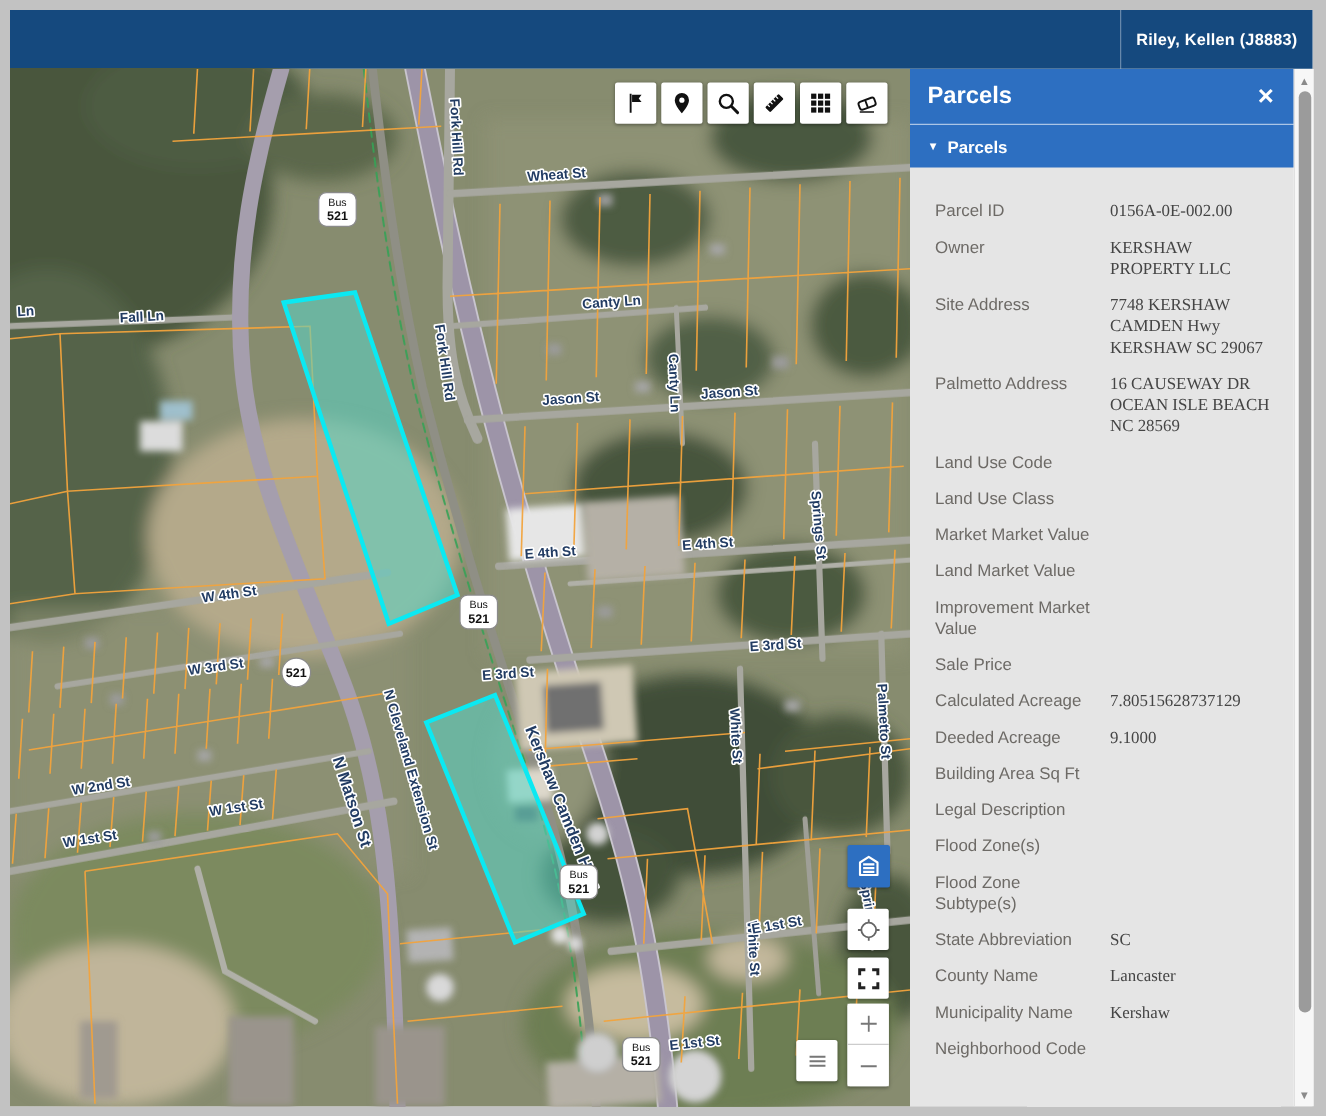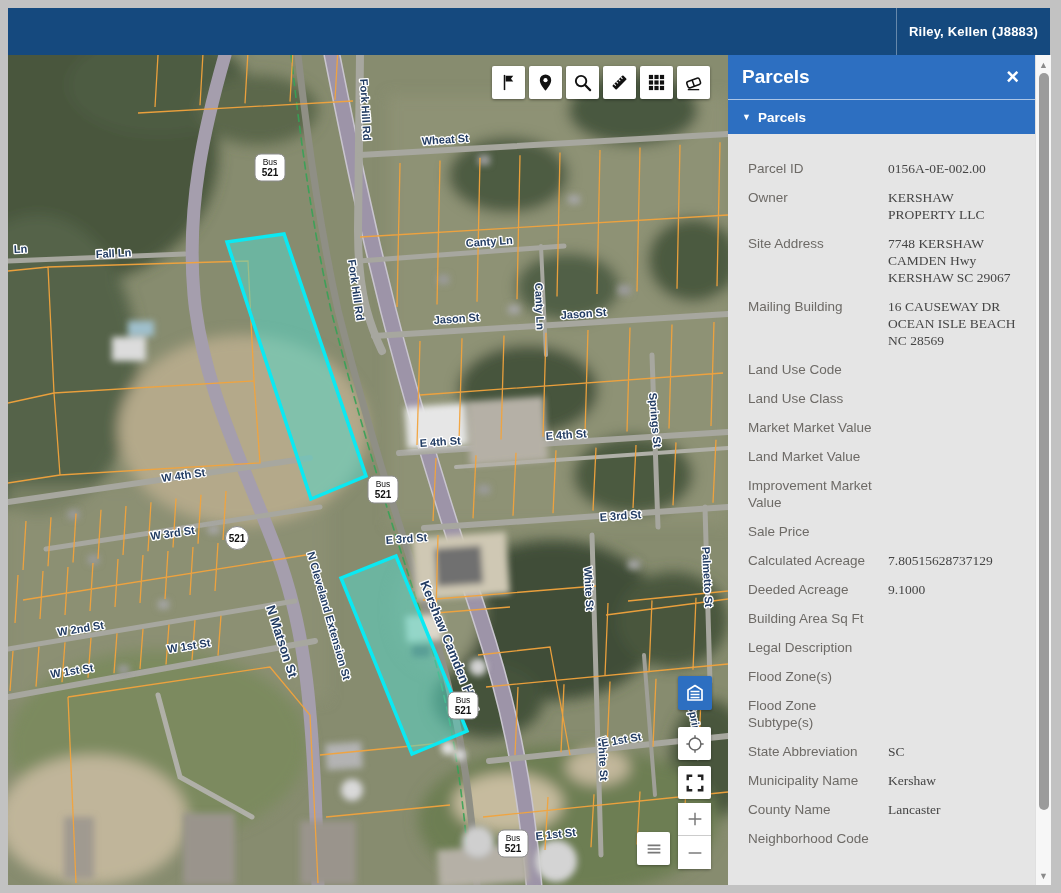--- a/index.html
+++ b/index.html
@@ -335,21 +335,21 @@
     <div class="field-value">KERSHAW
 PROPERTY LLC</div>
   </div>
           <div class="field-row">
     <div class="field-label">Site Address</div>
     <div class="field-value">7748 KERSHAW
 CAMDEN Hwy
 KERSHAW SC 29067</div>
   </div>
           <div class="field-row">
-    <div class="field-label">Mailing Building</div>
+    <div class="field-label">Palmetto Address</div>
     <div class="field-value">16 CAUSEWAY DR
 OCEAN ISLE BEACH
 NC 28569</div>
   </div>
           <div class="field-row">
     <div class="field-label">Land Use Code</div>
     <div class="field-value"></div>
   </div>
           <div class="field-row">
     <div class="field-label">Land Use Class</div>
@@ -393,26 +393,26 @@
   </div>
           <div class="field-row">
     <div class="field-label">Flood Zone Subtype(s)</div>
     <div class="field-value"></div>
   </div>
           <div class="field-row">
     <div class="field-label">State Abbreviation</div>
     <div class="field-value">SC</div>
   </div>
           <div class="field-row">
+    <div class="field-label">County Name</div>
+    <div class="field-value">Lancaster</div>
+  </div>
+          <div class="field-row">
     <div class="field-label">Municipality Name</div>
     <div class="field-value">Kershaw</div>
-  </div>
-          <div class="field-row">
-    <div class="field-label">County Name</div>
-    <div class="field-value">Lancaster</div>
   </div>
           <div class="field-row">
     <div class="field-label">Neighborhood Code</div>
     <div class="field-value"></div>
   </div>
         </div>
     </div>
 
     <div class="scrollbar">
       <div class="sb-arrow sb-up">▲</div>

